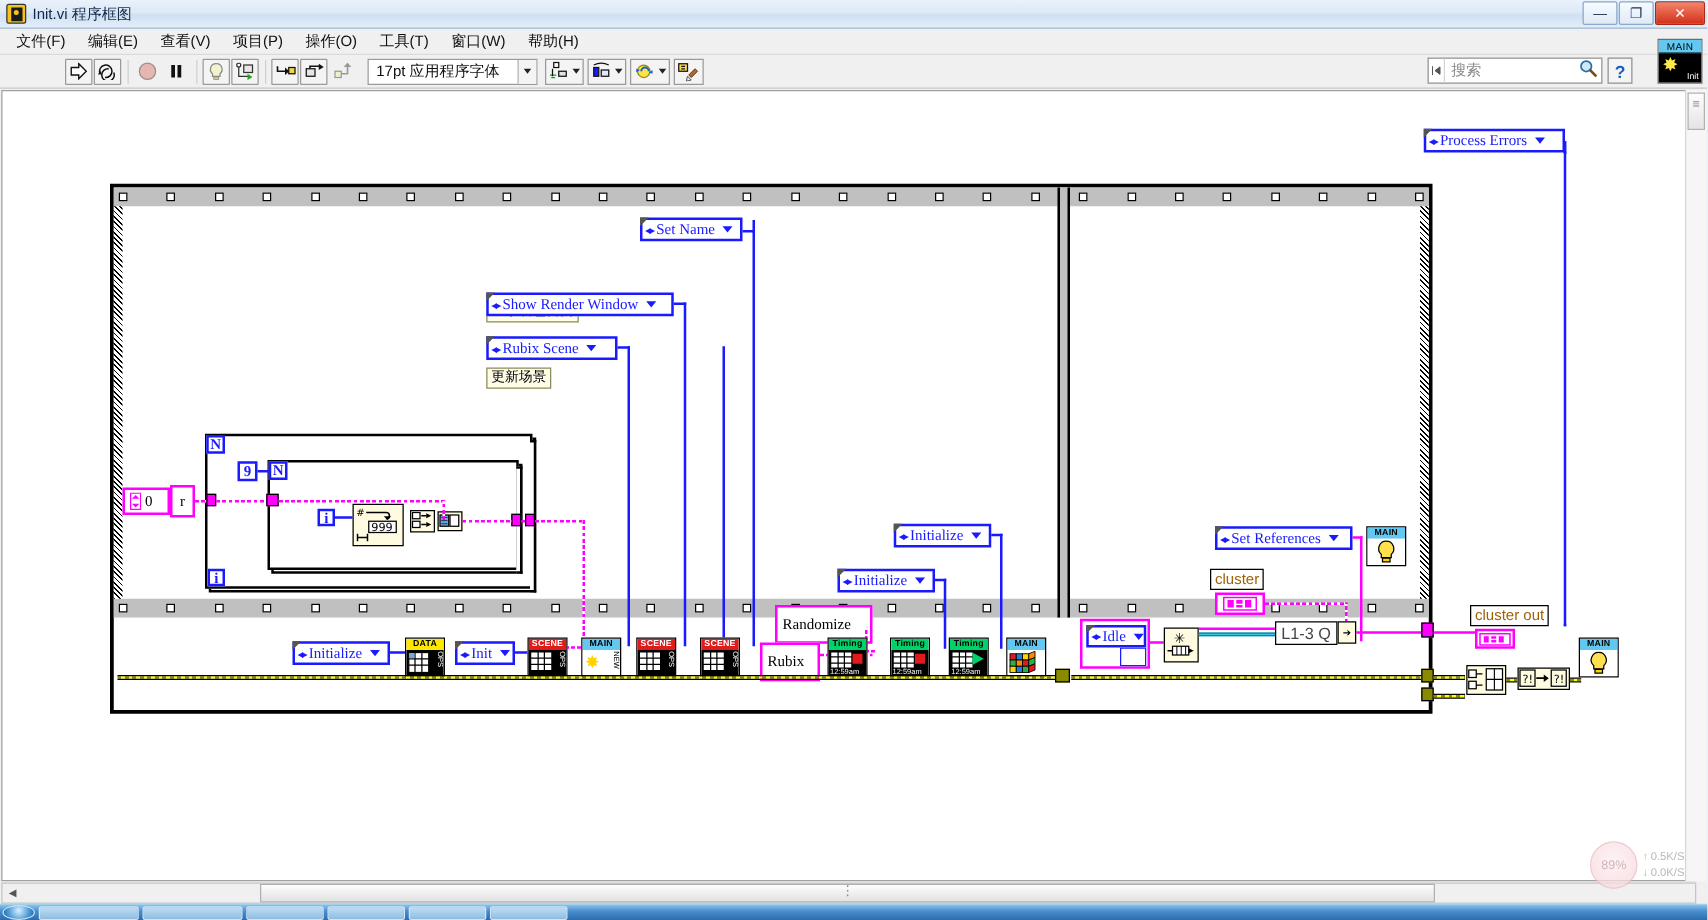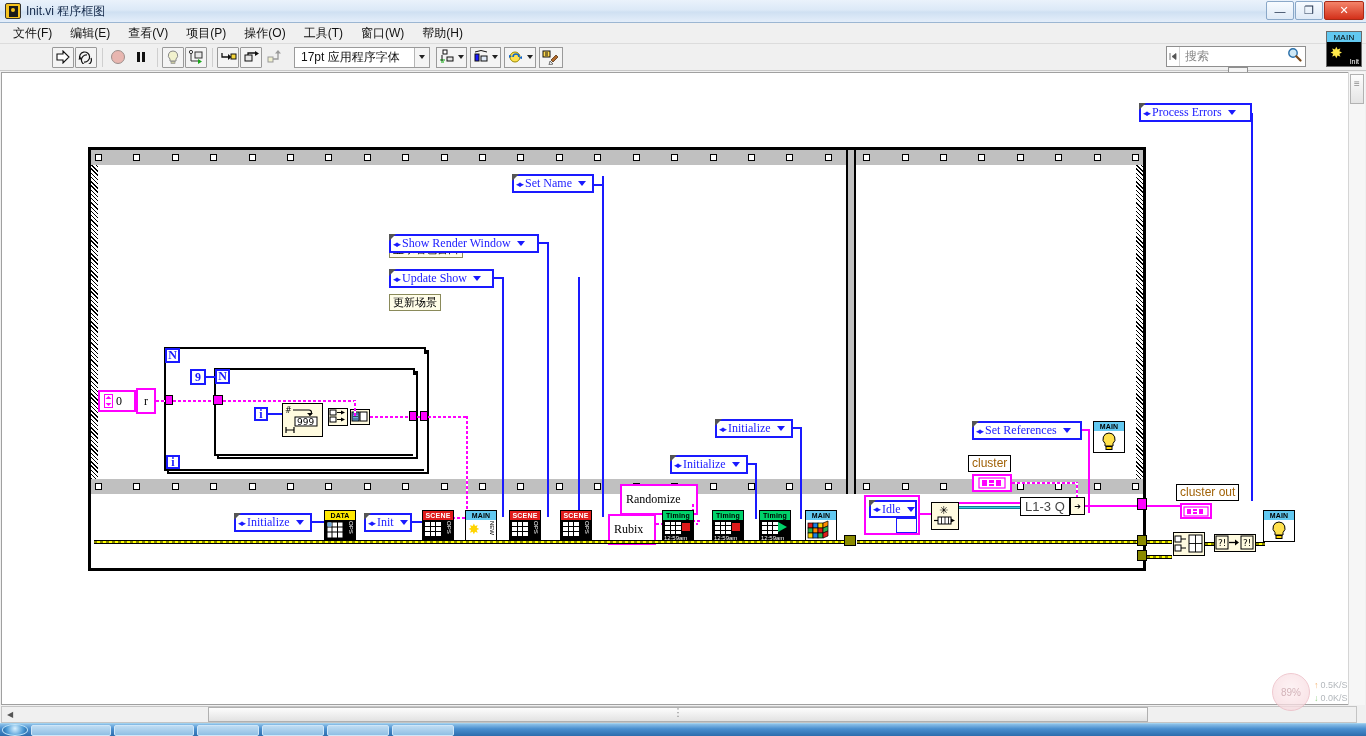--- a/index.html
+++ b/index.html
@@ -79,21 +79,21 @@
     background:#f4f4f4; display:flex; align-items:center; justify-content:center;
   }
   .tbtn-wide {
     height:21px; border:1px solid #9a9a9a; background:#f4f4f4;
     display:flex; align-items:center; padding:0 2px; margin-right:3px;
   }
   .caret { width:0;height:0;border-left:3.5px solid transparent;border-right:3.5px solid transparent;border-top:4px solid #222; }
 
   #search-wrap {
     position:absolute; right:60px; top:46px;
-    display:flex; align-items:center;flex-direction:column;
+    display:flex; align-items:center;
   }
   #search-box {
     width:140px; height:21px; border:1px solid #8f8f8f; background:#fff;
     display:flex; align-items:center;
   }
   #search-box .sb-arrow { width:13px; height:19px; border-right:1px solid #d5d5d5; display:flex;align-items:center;justify-content:center; }
   #search-box .sb-text { font-size:12px; color:#8a8a8a; padding-left:5px; }
   #search-box .sb-icon { margin-left:auto; margin-right:3px; }
   #help-btn {
     width:20px;height:21px;border:1px solid #8f8f8f;background:#f4f4f4; margin-left:4px;
@@ -577,21 +577,21 @@
     <div class="enum" style="left:387px; top:161px; width:150px;">
       <span class="gl">◂▸</span>
       <span>Show Render Window</span>
       <i class="dn"></i>
     </div>
     <div class="w w-blue-h" style="left:537px; top:169px; width:10px;"></div>
     <div class="w w-blue-v" style="left:545px; top:169px; height:275px;"></div>
 
     <div class="enum" style="left:387px; top:196px; width:105px;">
       <span class="gl">◂▸</span>
-      <span>Update Show</span>
+      <span>Rubix Scene</span>
       <i class="dn"></i>
     </div>
     <div class="w w-blue-h" style="left:492px; top:204px; width:10px;"></div>
     <div class="w w-blue-v" style="left:500px; top:204px; height:240px;"></div>
 
     <div class="freelabel" style="left:387px; top:221px;">
       <span>更新场景</span>
     </div>
 
     <div class="loop-shadow" style="left:165px; top:277px; width:262px; height:124px;"></div>

